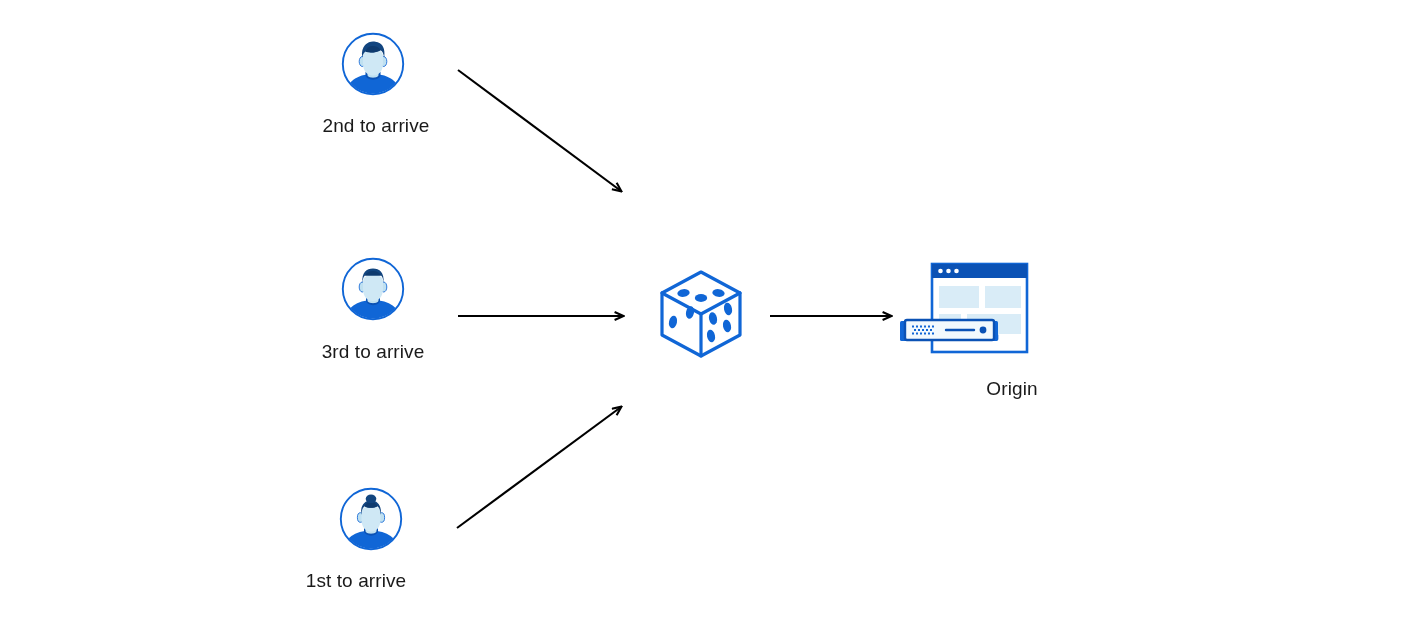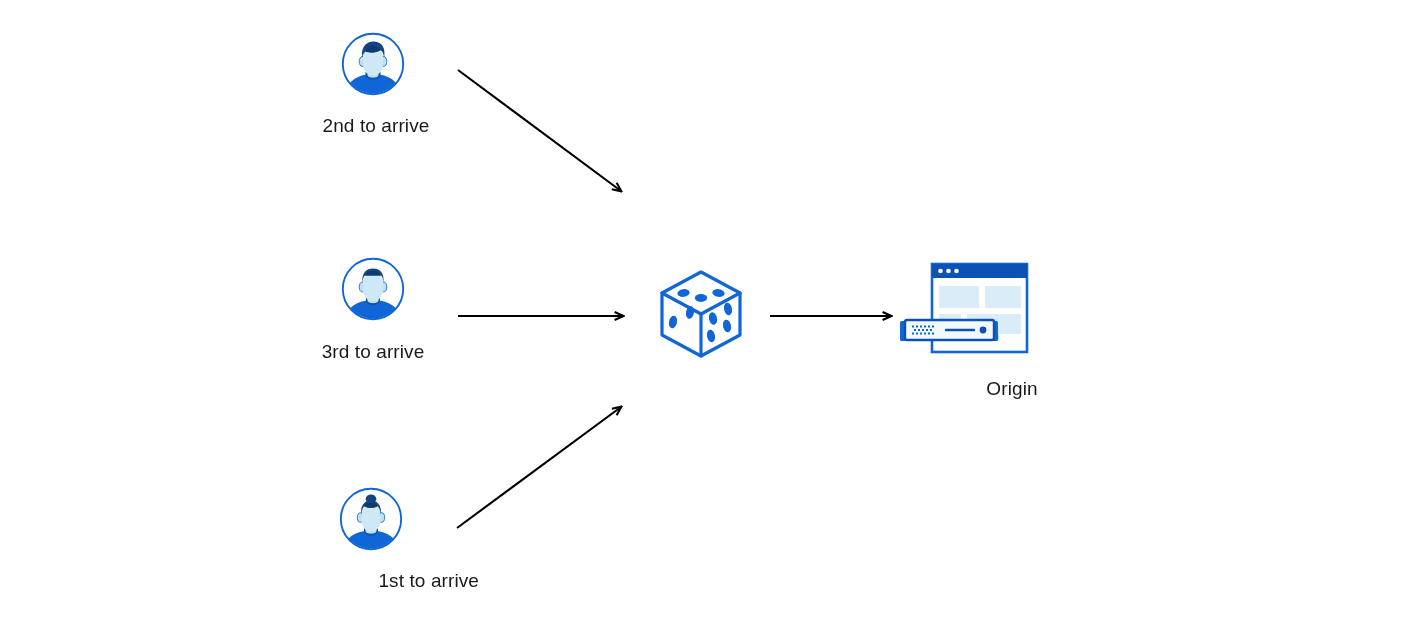--- a/index.html
+++ b/index.html
@@ -152,21 +152,21 @@
         <ellipse cx="21.4" cy="30.5" rx="3" ry="4.8" fill="#bfe0f0" stroke="#1066d6" stroke-width="0.85"></ellipse>
         <ellipse cx="42.6" cy="30.5" rx="3" ry="4.8" fill="#bfe0f0" stroke="#1066d6" stroke-width="0.85"></ellipse>
         <path d="M22.5 25.5 C 22.5 16.5 41.5 16.5 41.5 25.5 L41.5 32.5 C 41.5 40.5 37.3 44.5 32 44.5 C 26.7 44.5 22.5 40.5 22.5 32.5 Z" fill="#cfe8f5"></path>
 
         <path d="M22.3 28 C 21 18.5 25.5 13.5 32 13.5 C 38.5 13.5 43 18.5 41.7 28 C 41.2 23 40.2 20.4 38.4 19.2 C 34.6 21.4 29 21.4 25.6 19.2 C 23.8 20.4 22.8 23 22.3 28 Z" fill="#12457f"></path>
         <path d="M25.6 19.2 C 29 21.4 34.6 21.4 38.4 19.2 C 37.2 16.4 34.8 15 32 15 C 29.2 15 26.8 16.4 25.6 19.2 Z" fill="#0e3a6e"></path>
         <ellipse cx="32" cy="11.8" rx="5.3" ry="4.4" fill="#12457f"></ellipse>
       </g>
     </svg>
 
-    <div class="node-label" style="left:279px; top:570px; width:200px;text-align:right;">1st to arrive</div>
+    <div class="node-label" style="left:256px; top:570px; width:200px;">1st to arrive</div>
   </div>
 
   <div class="node" style="left:0; top:0;">
     <svg class="dice" style="left:658px; top:268px;" viewBox="0 0 86 92">
       <g fill="none" stroke="#1066d6" stroke-width="3.2" stroke-linejoin="round" stroke-linecap="round">
 
         <path d="M43 4 L82 25 L82 67 L43 88 L4 67 L4 25 Z"></path>
 
         <path d="M4 25 L43 46 L82 25"></path>
         <path d="M43 46 L43 88"></path>

